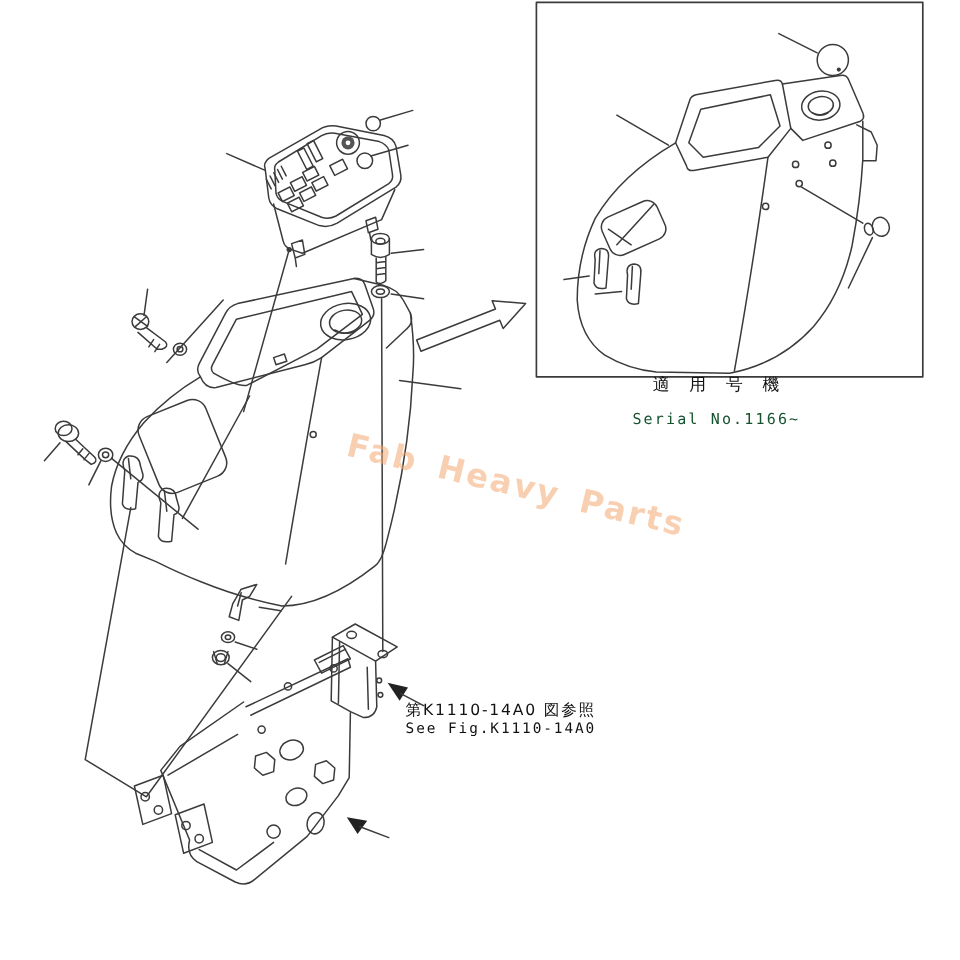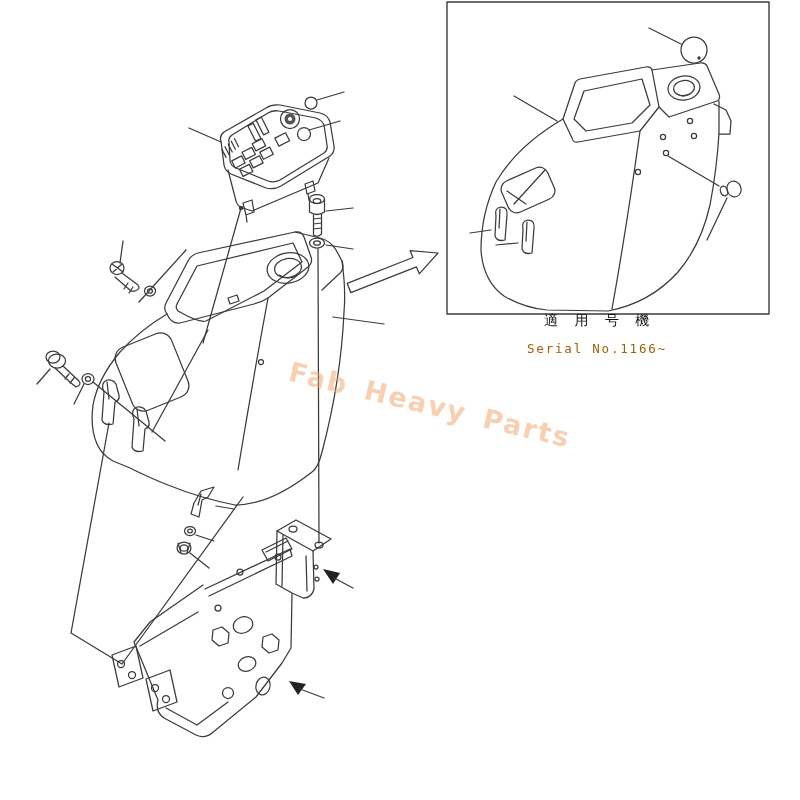--- a/index.html
+++ b/index.html
@@ -3,21 +3,21 @@
 <meta charset="utf-8">
 <style>
   html,body{margin:0;padding:0;background:#ffffff;}
   #stage{position:relative;width:800px;height:800px;background:#ffffff;overflow:hidden;
          font-family:"DejaVu Sans",sans-serif;}
   #art{position:absolute;left:0;top:0;}
   .txt{position:absolute;color:#1f1f1f;white-space:nowrap;}
   .jp{font-family:"DejaVu Sans",sans-serif;font-size:13px;letter-spacing:1.5px;color:#111;}
   .en{font-family:"DejaVu Sans Mono","Liberation Mono",monospace;font-size:12px;letter-spacing:1.6px;color:#111;}
   .inset-jp{font-family:"DejaVu Sans",sans-serif;font-size:14px;letter-spacing:6px;color:#111;}
-  .inset-en{font-family:"DejaVu Sans Mono","Liberation Mono",monospace;font-size:12.5px;letter-spacing:1.8px;color:#a16207;}
+  .inset-en{font-family:"DejaVu Sans Mono","Liberation Mono",monospace;font-size:12.5px;letter-spacing:1.8px;color:#14532d;}
   #watermark{position:absolute;left:293px;top:356px;transform:rotate(13.5deg);transform-origin:0 0;
              font-family:"DejaVu Sans",sans-serif;font-weight:700;font-size:27px;letter-spacing:2px;
              word-spacing:6px;color:#f5a873;opacity:0.55;}
   .ref-block{line-height:15px;}
 </style>
 </head>
 <body>
 
 <div id="stage">
 
@@ -224,16 +224,20 @@
           <path d="M668,156 L719,186 M727,198 L707,240"></path>
         </g>
         <path d="M514,96 L557,121"></path>
       </g>
     </g>
   </svg>
 
   <div class="txt inset-jp" style="left:544px;top:312px;">適 用 号 機</div>
   <div class="txt inset-en" style="left:527px;top:341px;">Serial No.1166~</div>
 
+  <div class="txt ref-block" style="left:338px;top:585px;">
+    <div class="jp">第K1110-14A0 図参照</div>
+    <div class="en">See Fig.K1110-14A0</div>
+  </div>
 
 
   <div id="watermark">Fab Heavy Parts</div>
 </div>
 
 </body></html>

